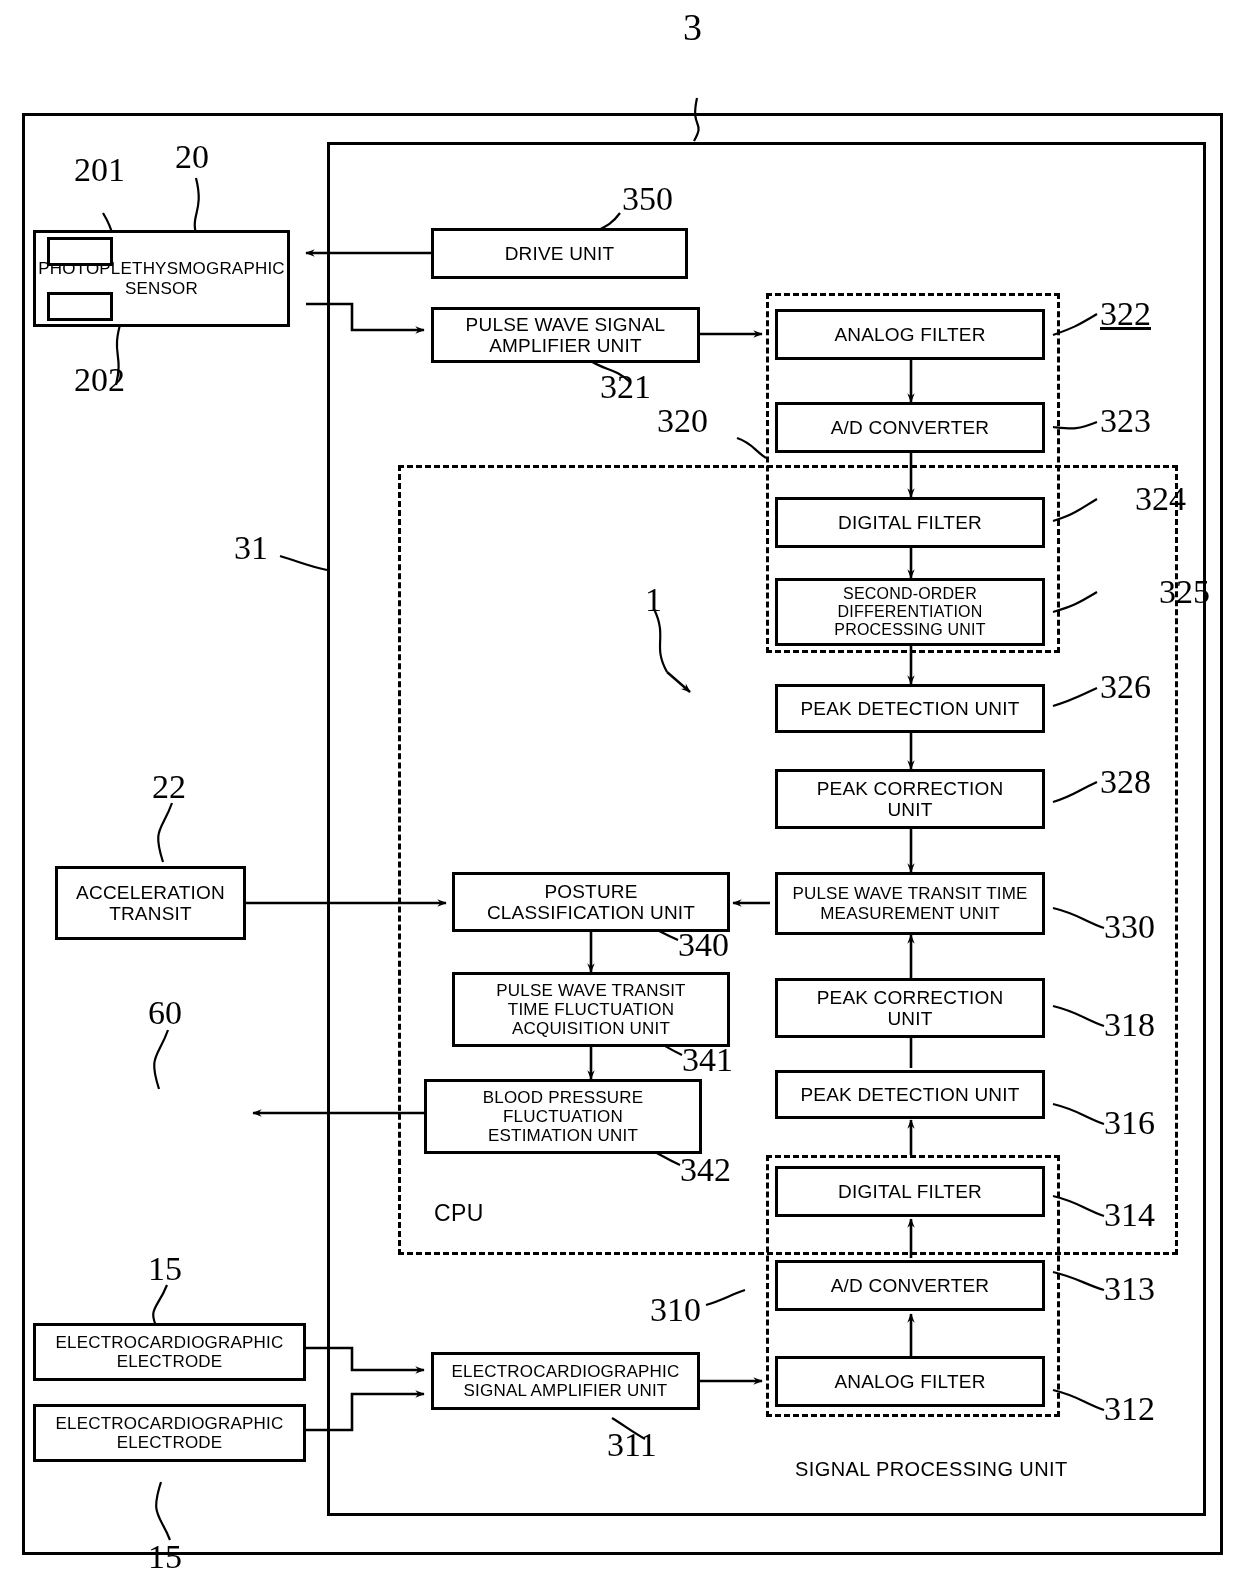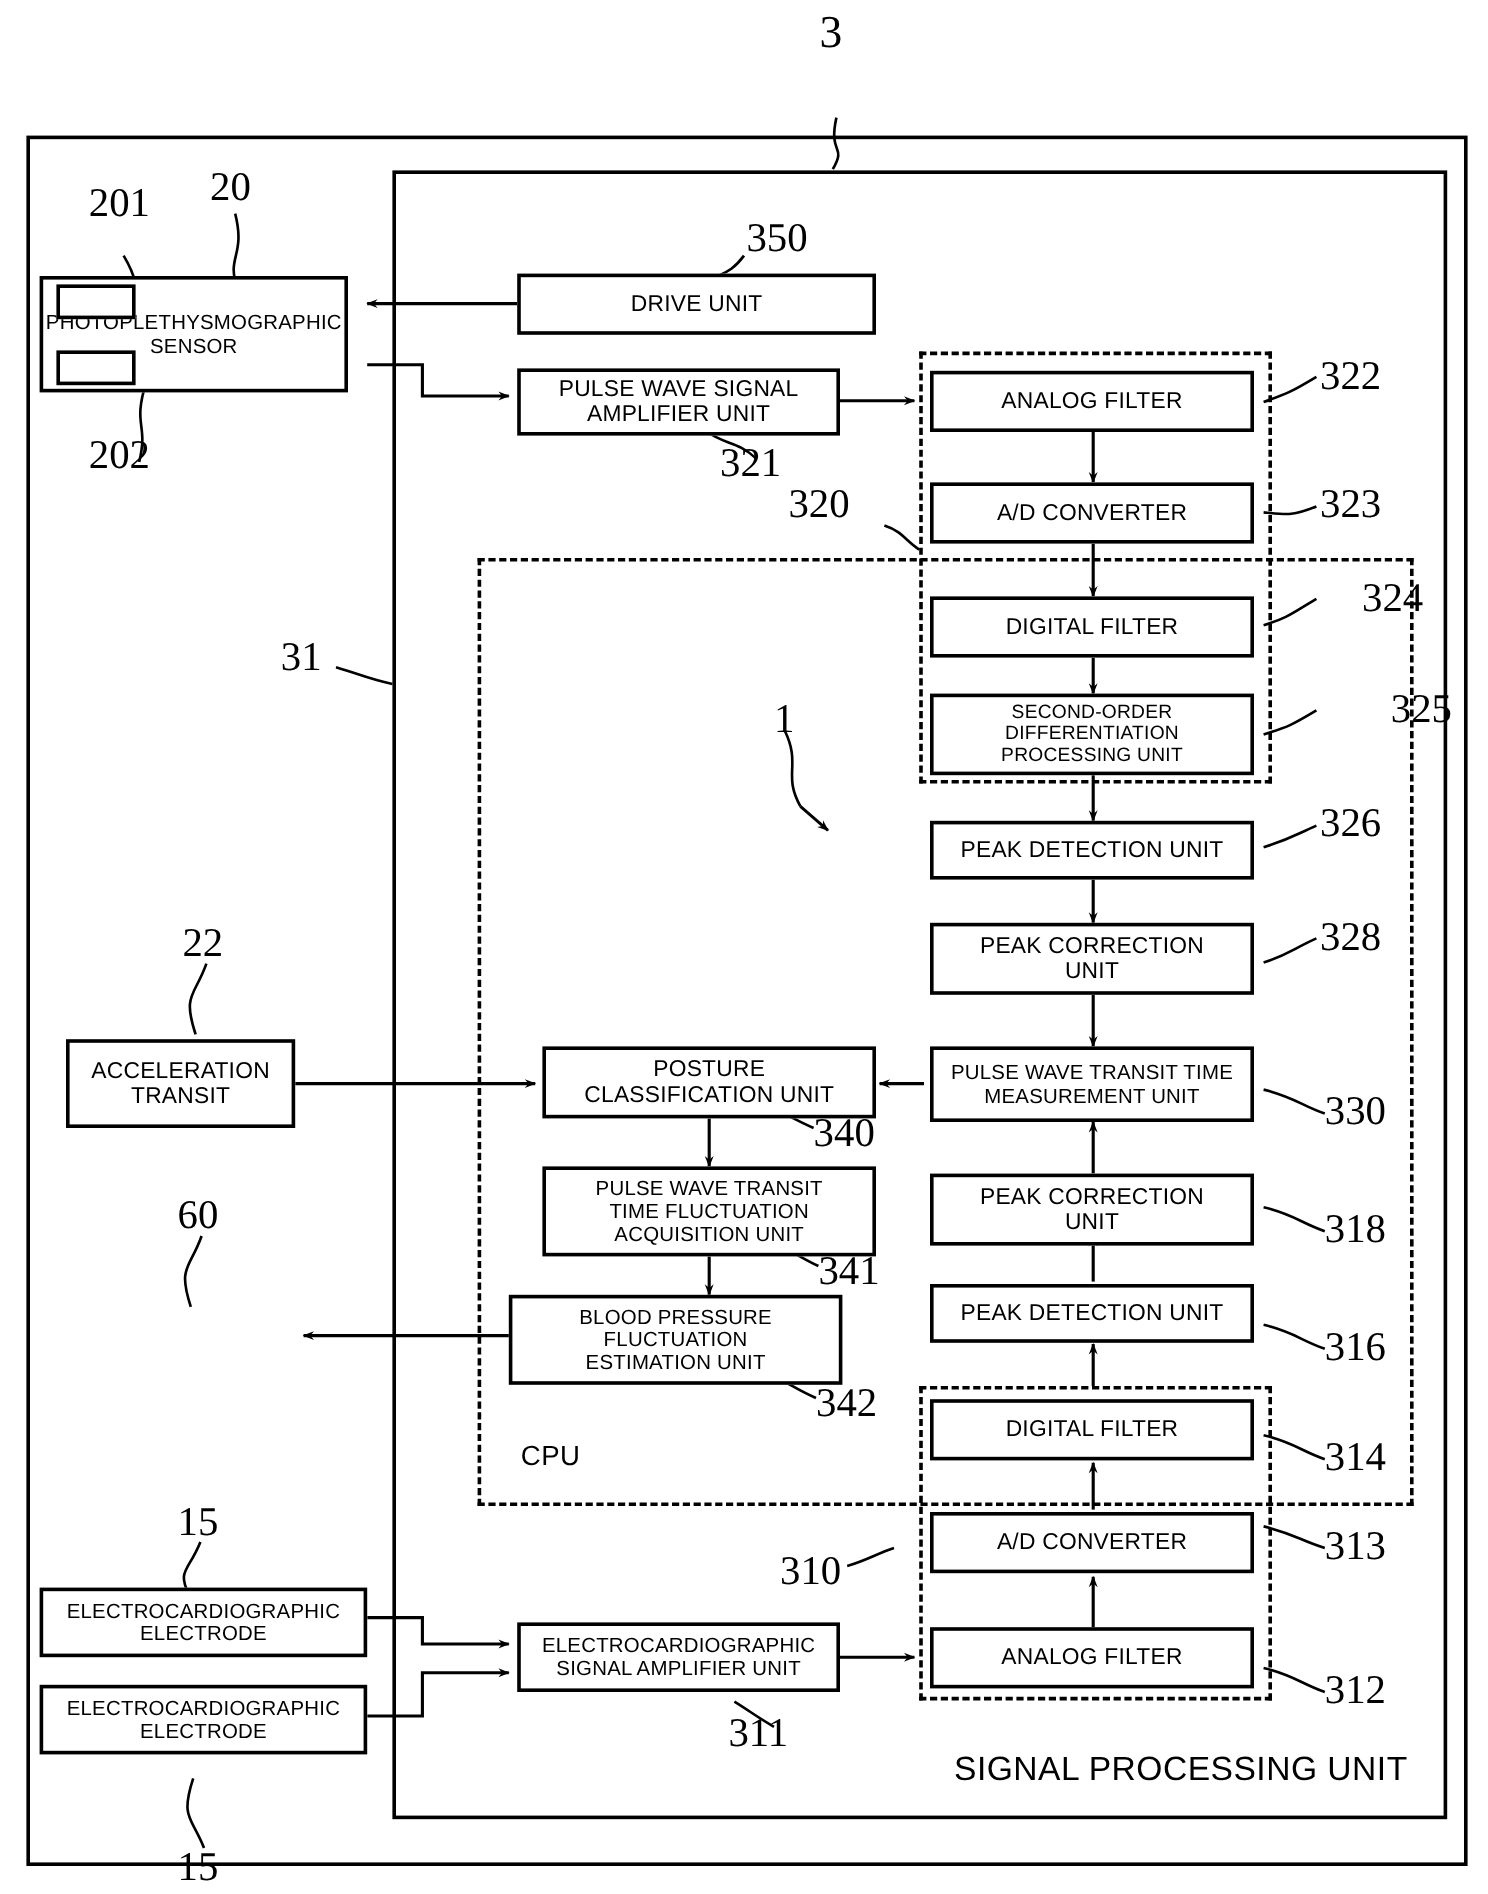--- a/index.html
+++ b/index.html
@@ -60,21 +60,21 @@
     position: absolute;
     font-family: "Liberation Serif", serif;
     font-size: 34px;
     font-weight: 400;
     color: #000;
     white-space: nowrap;
     line-height: 1;
   }
   .caption {
     position: absolute;
-    font-size: 28px;
+    font-size: 20px;
     white-space: nowrap;
     letter-spacing: 0.4px;
   }
   
   #wires {
     position: absolute;
     left: 0; top: 0;
     width: 1240px; height: 1578px;
     pointer-events: none;
   }
@@ -191,21 +191,21 @@
   <div class="ref" style="left:148px; top:996px;">60</div>
 
   <div class="blk small" style="left:33px; top:1323px; width:273px; height:58px; white-space:pre-line;">ELECTROCARDIOGRAPHIC
 ELECTRODE</div>
   <div class="ref" style="left:148px; top:1252px;">15</div>
 
   <div class="blk small" style="left:33px; top:1404px; width:273px; height:58px; white-space:pre-line;">ELECTROCARDIOGRAPHIC
 ELECTRODE</div>
   <div class="ref" style="left:148px; top:1540px;">15</div>
 
-  <div class="blk" style="left:431px; top:228px; width:299px; height:51px;">DRIVE UNIT</div>
+  <div class="blk" style="left:431px; top:228px; width:257px; height:51px;">DRIVE UNIT</div>
   <div class="ref" style="left:622px; top:182px;">350</div>
 
   <div class="blk" style="left:431px; top:307px; width:269px; height:56px; white-space:pre-line;">PULSE WAVE SIGNAL
 AMPLIFIER UNIT</div>
   <div class="ref" style="left:600px; top:370px;">321</div>
 
   <div class="ref" style="left:657px; top:404px;">320</div>
 
   <div class="blk" style="left:452px; top:872px; width:278px; height:60px; white-space:pre-line;">POSTURE
 CLASSIFICATION UNIT</div>
@@ -223,21 +223,21 @@
 
   <div class="caption" style="left:434px; top:1200px; font-size:23px;">CPU</div>
 
   <div class="blk small" style="left:431px; top:1352px; width:269px; height:58px; white-space:pre-line;">ELECTROCARDIOGRAPHIC
 SIGNAL AMPLIFIER UNIT</div>
   <div class="ref" style="left:607px; top:1428px;">311</div>
 
   <div class="ref" style="left:650px; top:1293px;">310</div>
 
   <div class="blk" style="left:775px; top:309px; width:270px; height:51px;">ANALOG FILTER</div>
-  <div class="ref" style="left:1100px; top:297px;">322</div>
+  <div class="ref" style="left:1100px; top:297px;text-decoration:underline;">322</div>
 
   <div class="blk" style="left:775px; top:402px; width:270px; height:51px;">A/D CONVERTER</div>
   <div class="ref" style="left:1100px; top:404px;">323</div>
 
   <div class="blk" style="left:775px; top:497px; width:270px; height:51px;">DIGITAL FILTER</div>
   <div class="ref" style="left:1100px; top:482px;margin-left:35px;">324</div>
 
   <div class="blk tiny" style="left:775px; top:578px; width:270px; height:68px; white-space:pre-line;">SECOND-ORDER
 DIFFERENTIATION
 PROCESSING UNIT</div>

